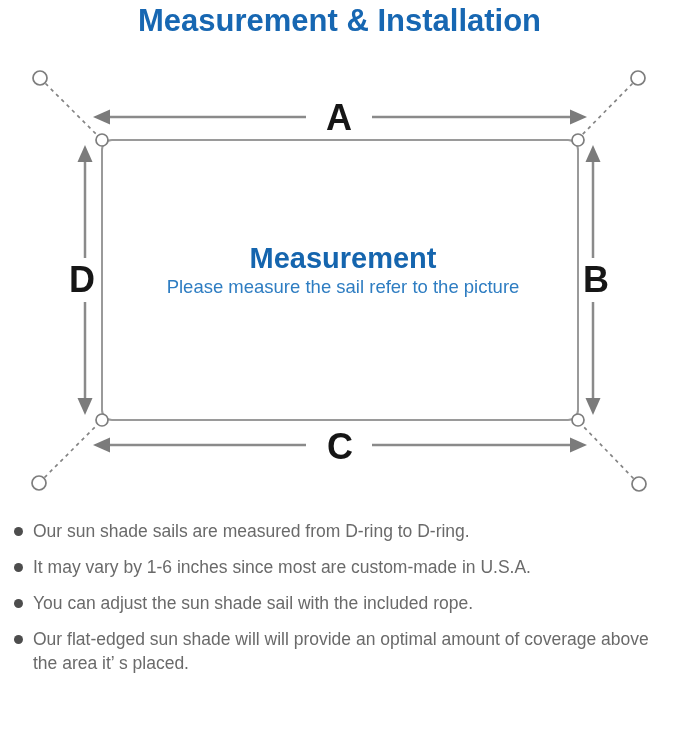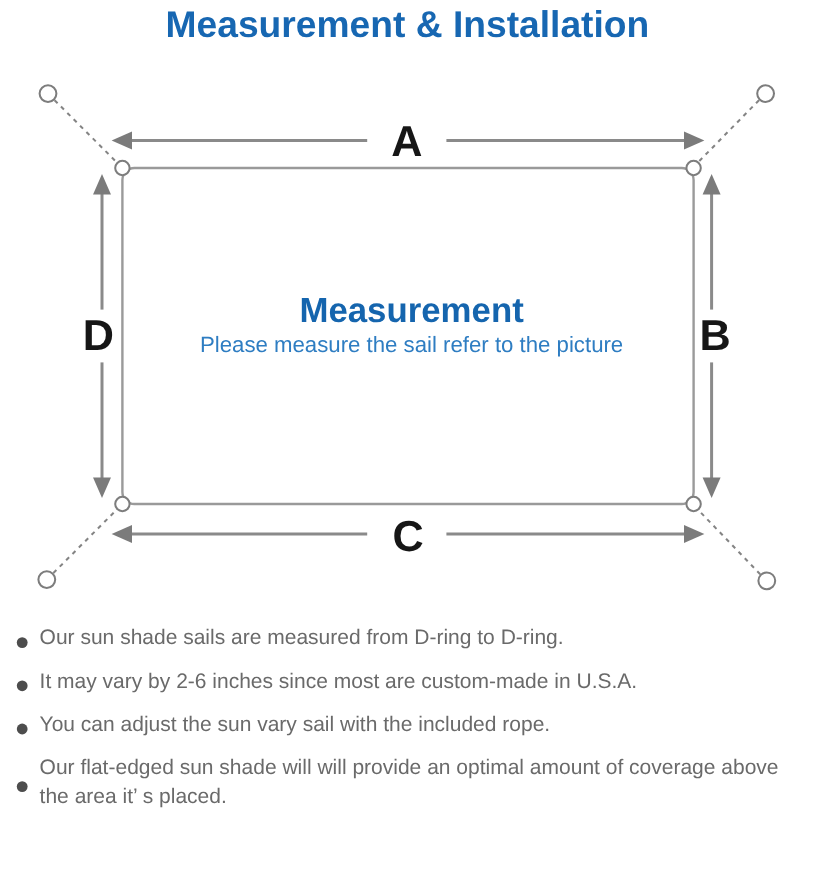--- a/index.html
+++ b/index.html
@@ -50,21 +50,21 @@
     font-size: 18.5px;
     fill: #2e7dc2;
   }
   .notes {
     list-style: none;
     margin: 14px 0 0 0;
     padding: 0 6px 0 12px;
   }
   .notes li {
     display: flex;
-    align-items: center;
+    align-items: flex-start;
     margin-bottom: 11px;
     color: #6a6a6a;
     font-size: 17.5px;
     line-height: 1.42;
   }
   .bullet-dot {
     flex: 0 0 auto;
     width: 9px;
     height: 9px;
     border-radius: 50%;
@@ -140,25 +140,25 @@
     <text x="343" y="233" text-anchor="middle" class="center-subtitle">Please measure the sail refer to the picture</text>
   </svg>
 
   <ul class="notes">
     <li>
       <span class="bullet-dot"></span>
       <span>Our sun shade sails are measured from D-ring to D-ring.</span>
     </li>
     <li>
       <span class="bullet-dot"></span>
-      <span>It may vary by 2-6 inches since most are custom-made in U.S.A.</span>
+      <span>It may vary by 1-6 inches since most are custom-made in U.S.A.</span>
     </li>
     <li>
       <span class="bullet-dot"></span>
-      <span>You can adjust the sun vary sail with the included rope.</span>
+      <span>You can adjust the sun shade sail with the included rope.</span>
     </li>
     <li>
       <span class="bullet-dot"></span>
       <span>Our flat-edged sun shade will will provide an optimal amount of coverage above the area it’ s placed.</span>
     </li>
   </ul>
 
 </div>
 
 </body></html>

